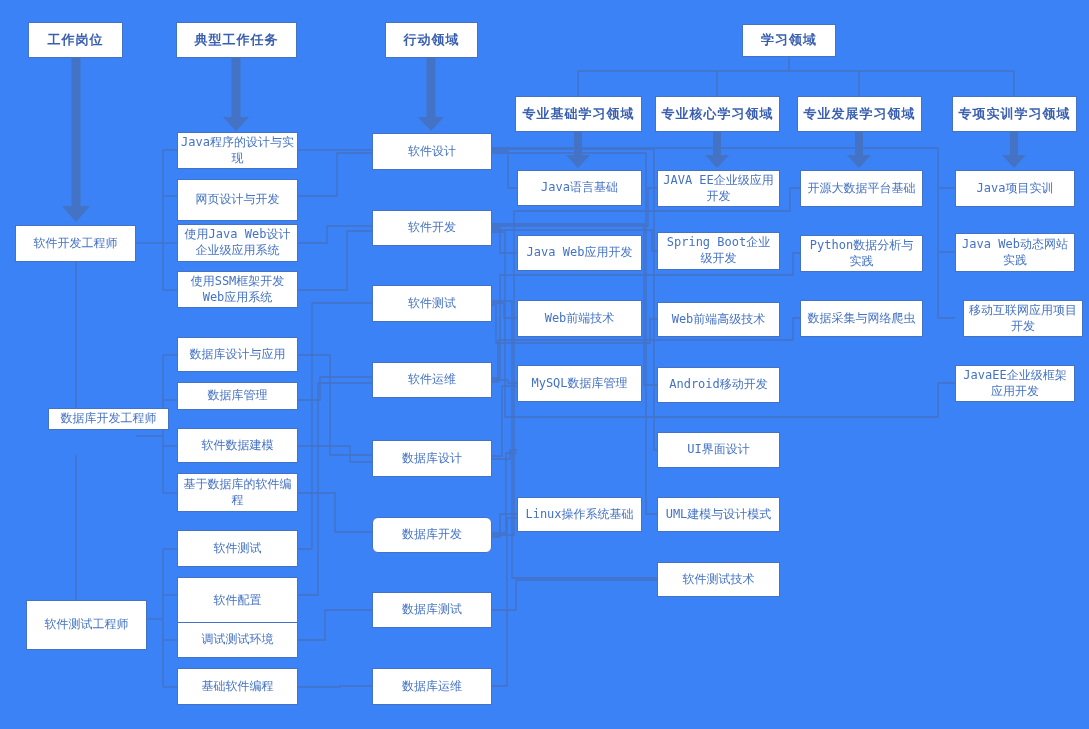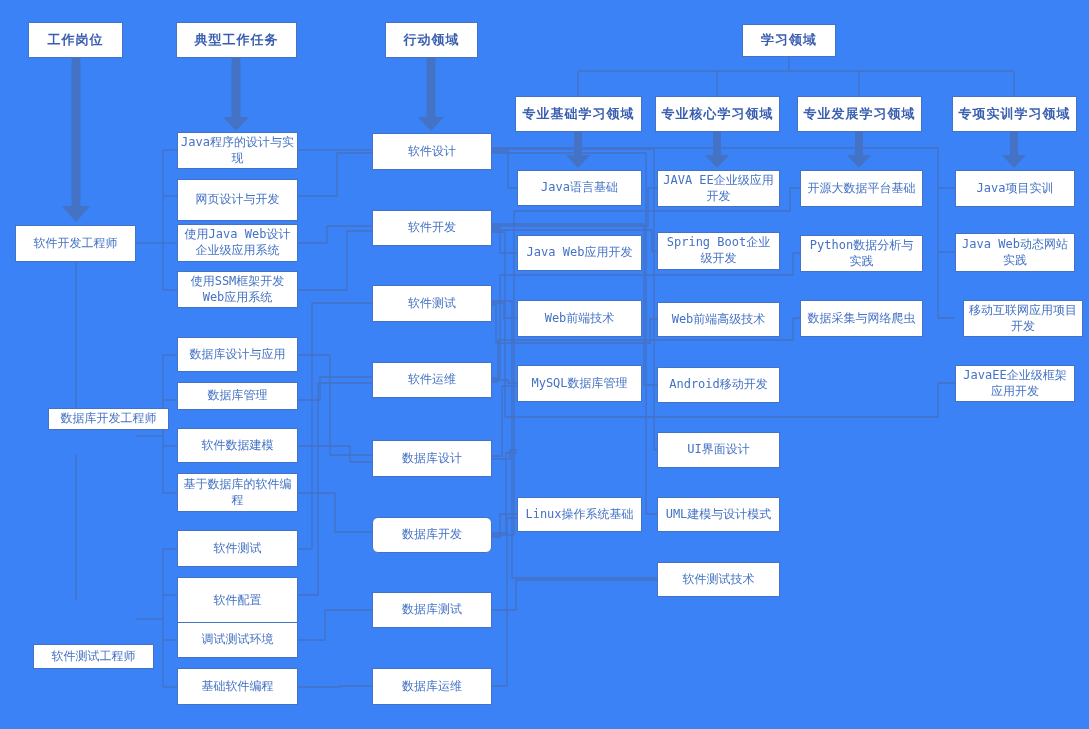--- a/index.html
+++ b/index.html
@@ -94,21 +94,21 @@
     <div class="node hdr" style="left: 28px; top: 22px; width: 95px; height: 36px;">工作岗位</div>
     <div class="node hdr" style="left: 176px; top: 22px; width: 121px; height: 36px;">典型工作任务</div>
     <div class="node hdr" style="left: 385px; top: 22px; width: 93px; height: 36px;">行动领域</div>
     <div class="node hdr" style="left: 742px; top: 24px; width: 94px; height: 33px;">学习领域</div>
     <div class="node hdr" style="left: 515px; top: 96px; width: 127px; height: 36px;">专业基础学习领域</div>
     <div class="node hdr" style="left: 655px; top: 96px; width: 125px; height: 36px;">专业核心学习领域</div>
     <div class="node hdr" style="left: 797px; top: 96px; width: 125px; height: 36px;">专业发展学习领域</div>
     <div class="node hdr" style="left: 952px; top: 96px; width: 125px; height: 36px;">专项实训学习领域</div>
     <div class="node" style="left: 15px; top: 225px; width: 121px; height: 37px;">软件开发工程师</div>
     <div class="node" style="left: 15px; top: 408px; width: 121px; height: 22px; margin-left: 33px;">数据库开发工程师</div>
-    <div class="node" style="left: 33px; top: 600px; width: 121px; height: 25px; margin-top: 44px;">软件测试工程师</div>
+    <div class="node" style="left: 26px; top: 600px; width: 121px; height: 50px;">软件测试工程师</div>
     <div class="node" style="left: 177px; top: 132px; width: 121px; height: 37px;">Java程序的设计与实现</div>
     <div class="node" style="left: 177px; top: 179px; width: 121px; height: 42px;">网页设计与开发</div>
     <div class="node" style="left: 177px; top: 224px; width: 121px; height: 38px;">使用Java Web设计企业级应用系统</div>
     <div class="node" style="left: 177px; top: 271px; width: 121px; height: 37px;">使用SSM框架开发Web应用系统</div>
     <div class="node" style="left: 177px; top: 337px; width: 121px; height: 35px;">数据库设计与应用</div>
     <div class="node" style="left: 177px; top: 382px; width: 121px; height: 28px; text-align: center;">数据库管理</div>
     <div class="node" style="left: 177px; top: 428px; width: 121px; height: 35px;">软件数据建模</div>
     <div class="node" style="left: 177px; top: 473px; width: 121px; height: 39px; text-align: center;">基于数据库的软件编程</div>
     <div class="node" style="left: 177px; top: 530px; width: 121px; height: 37px;">软件测试</div>
     <div class="node" style="left: 177px; top: 577px; width: 121px; height: 47px;">软件配置</div>

